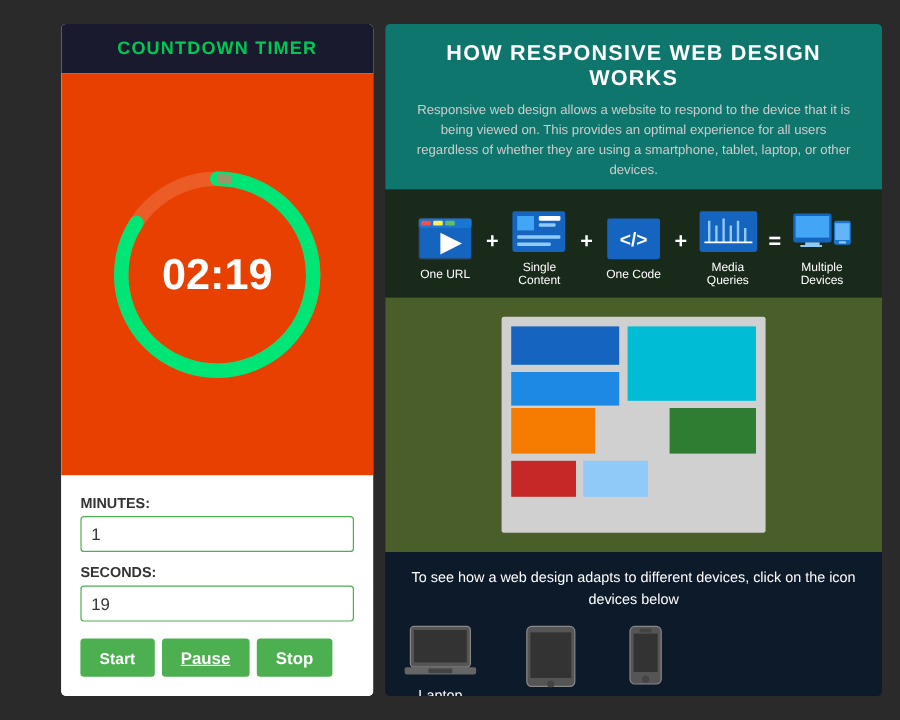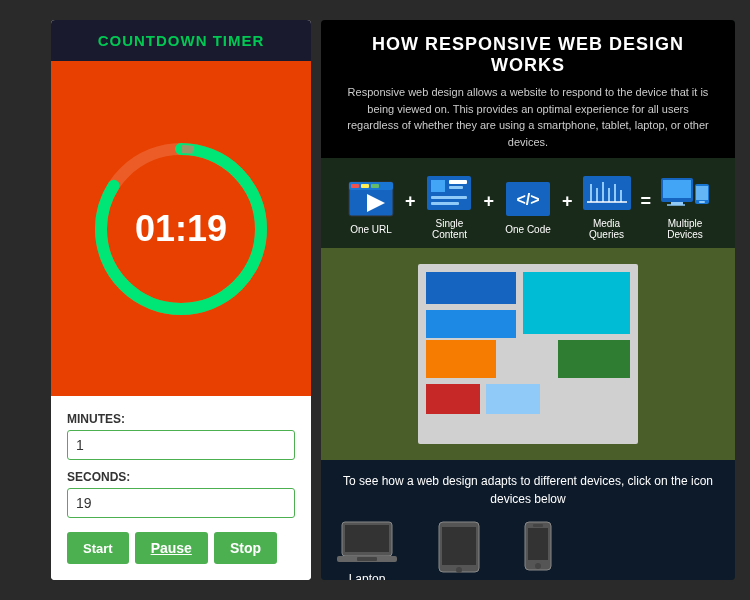--- a/index.html
+++ b/index.html
@@ -150,21 +150,21 @@
     
     .info-panel {
       background: #1a2a1a;
       flex: 1;
       border-radius: 4px;
       overflow: hidden;
       display: flex;
       flex-direction: column;
     }
     .info-header {
-      background: #000000;
+      background: #0f766e;
       padding: 14px 16px 8px;
       text-align: center;
     }
     .info-title {
       color: white;
       font-size: 18px;
       font-weight: bold;
       letter-spacing: 1px;
       text-transform: uppercase;
       margin-bottom: 8px;
@@ -328,21 +328,21 @@
     <div class="timer-header">
       <div class="timer-title">COUNTDOWN TIMER</div>
     </div>
     <div class="timer-display">
       <div class="timer-circle-container">
         <svg class="timer-svg" viewBox="0 0 190 190">
           <circle class="timer-bg-circle" cx="95" cy="95" r="80"></circle>
           <circle class="timer-progress-circle" cx="95" cy="95" r="80"></circle>
           <circle class="timer-small-dot" cx="95" cy="95" r="80"></circle>
         </svg>
-        <div class="timer-time">01:19</div>
+        <div class="timer-time">02:19</div>
       </div>
     </div>
     <div class="timer-controls">
       <div class="timer-label">MINUTES:</div>
       <input class="timer-input" type="text" value="1" style="">
       <div class="timer-label">SECONDS:</div>
       <input class="timer-input" type="text" value="19" style="">
       <div class="timer-buttons">
         <button class="btn-start">Start</button>
         <button class="btn-pause">Pause</button>

